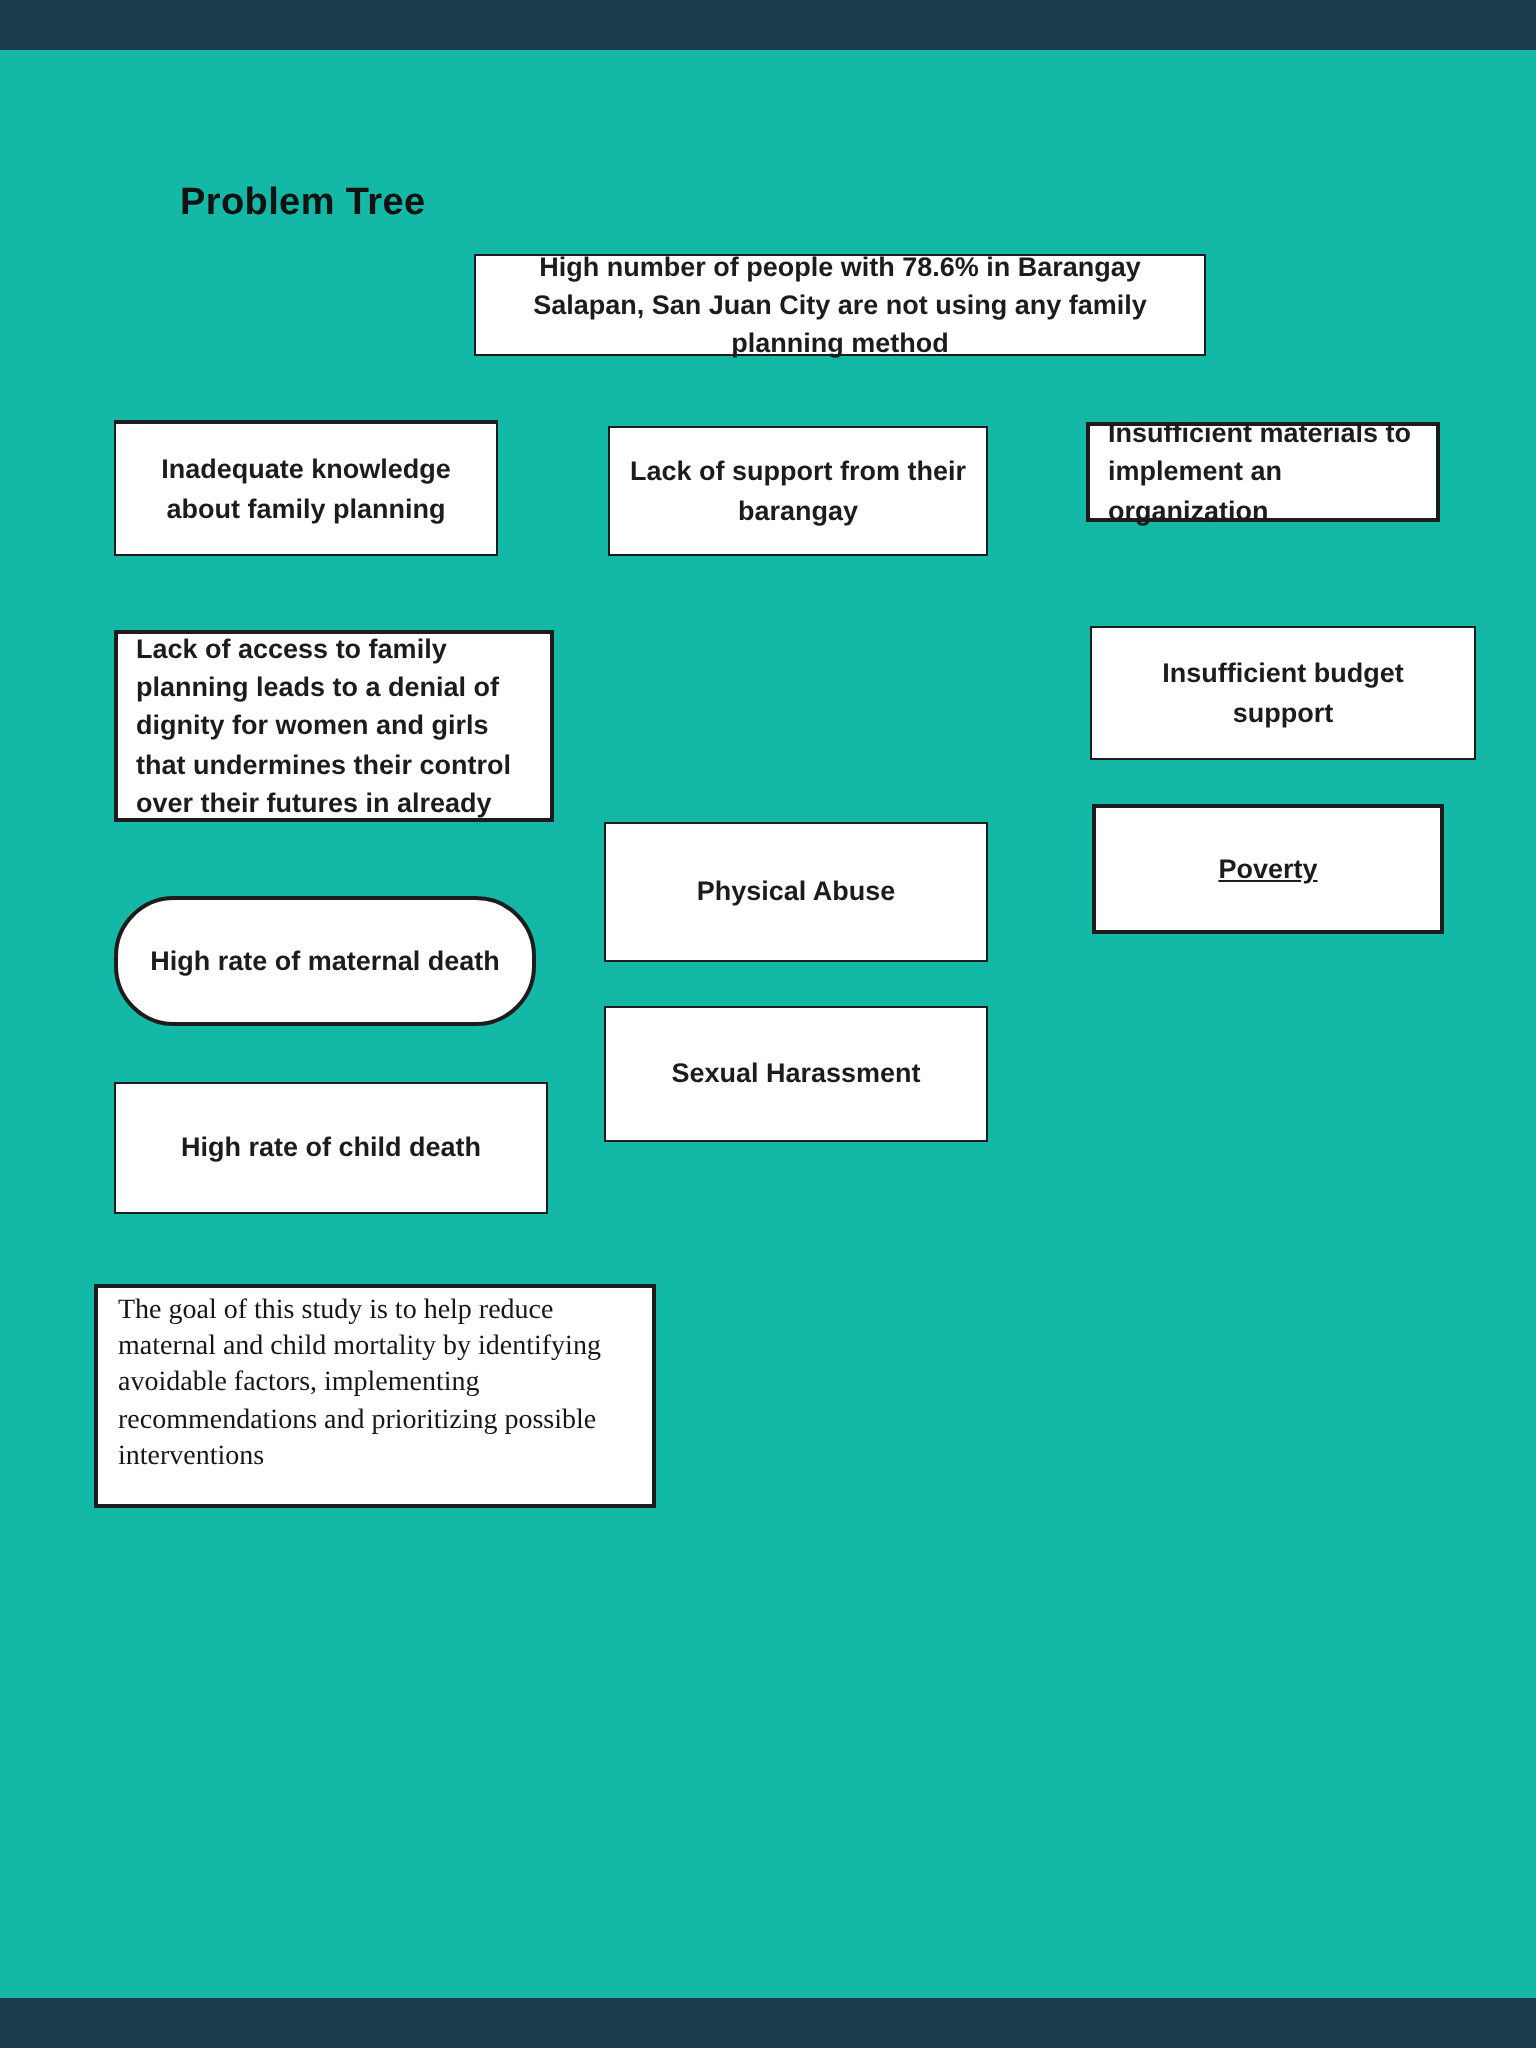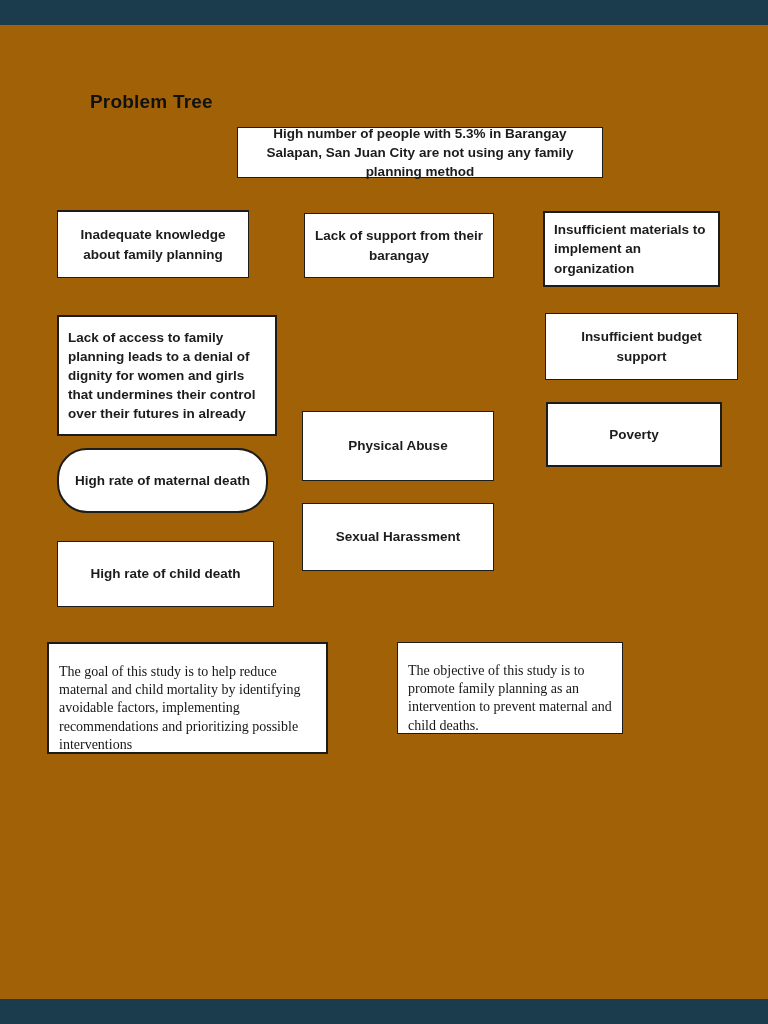--- a/index.html
+++ b/index.html
@@ -4,21 +4,21 @@
 <style>
   html, body {
     margin: 0;
     padding: 0;
     background: #ffffff;
   }
   .viewport {
     position: relative;
     width: 768px;
     height: 1024px;
-    background: #a16207;
+    background: #14b8a6;
     overflow: hidden;
     font-family: "Liberation Sans", sans-serif;
   }
   .chrome-bar {
     position: absolute;
     left: 0;
     width: 768px;
     height: 25px;
     background: #1b3c4d;
   }
@@ -57,50 +57,50 @@
     align-items: center;
   }
   .tbox.serif {
     font-family: "Liberation Serif", serif;
     font-weight: 400;
     font-size: 14px;
     line-height: 1.3;
     justify-content: flex-start;
     text-align: left;
     align-items: flex-start;
-    padding: 19px 10px;
+    padding: 3px 10px;
     color: #161616;
   }
 
   
   #box-core        { left: 237px; top: 127px; width: 366px; height: 51px; }
   #box-knowledge   { left: 57px;  top: 210px; width: 192px; height: 68px; border-top-width: 2.5px; }
   #box-support     { left: 304px; top: 213px; width: 190px; height: 65px; }
-  #box-materials   { left: 543px; top: 211px; width: 177px; height: 76px; }
-  #box-access      { left: 57px;  top: 315px; width: 220px; height: 121px; }
+  #box-materials   { left: 543px; top: 211px; width: 177px; height: 50px; }
+  #box-access      { left: 57px;  top: 315px; width: 220px; height: 96px; }
   #box-criminal    { left: 304px; top: 313px; width: 190px; height: 67px; }
   #box-budget      { left: 545px; top: 313px; width: 193px; height: 67px; }
   #box-abuse       { left: 302px; top: 411px; width: 192px; height: 70px; }
-  #box-poverty     { left: 546px; top: 402px; width: 176px; height: 65px; }
+  #box-poverty     { left: 546px; top: 402px; width: 176px; height: 65px; text-decoration: underline; }
   #box-maternal    { left: 57px;  top: 448px; width: 211px; height: 65px; border-radius: 30px; }
   #box-harassment  { left: 302px; top: 503px; width: 192px; height: 68px; }
   #box-child       { left: 57px;  top: 541px; width: 217px; height: 66px; }
   #box-goal        { left: 47px;  top: 642px; width: 281px; height: 112px; }
   #box-objective   { left: 397px; top: 642px; width: 226px; height: 92px; }
 </style>
 </head>
 <body>
 
 <div class="viewport">
 
   <div class="chrome-bar top"></div>
 
   <div class="doc-title">Problem Tree</div>
 
-  <div id="box-core" class="tbox">High number of people with 5.3% in Barangay Salapan, San Juan City are not using any family planning method</div>
+  <div id="box-core" class="tbox">High number of people with 78.6% in Barangay Salapan, San Juan City are not using any family planning method</div>
 
   <div id="box-knowledge" class="tbox">Inadequate knowledge about family planning</div>
 
   <div id="box-support" class="tbox">Lack of support from their barangay</div>
 
   <div id="box-materials" class="tbox thick left">Insufficient materials to implement an organization</div>
 
   <div id="box-access" class="tbox thick left">Lack of access to family planning leads to a denial of dignity for women and girls that undermines their control over their futures in already</div>
 
 
@@ -111,17 +111,16 @@
   <div id="box-poverty" class="tbox thick">Poverty</div>
 
   <div id="box-maternal" class="tbox thick">High rate of maternal death</div>
 
   <div id="box-harassment" class="tbox">Sexual Harassment</div>
 
   <div id="box-child" class="tbox">High rate of child death</div>
 
   <div id="box-goal" class="tbox thick serif">The goal of this study is to help reduce maternal and child mortality by identifying avoidable factors, implementing recommendations and prioritizing possible interventions</div>
 
-  <div id="box-objective" class="tbox serif">The objective of this study is to promote family planning as an intervention to prevent maternal and child deaths.</div>
 
   <div class="chrome-bar bottom"></div>
 
 </div>
 
 </body></html>

